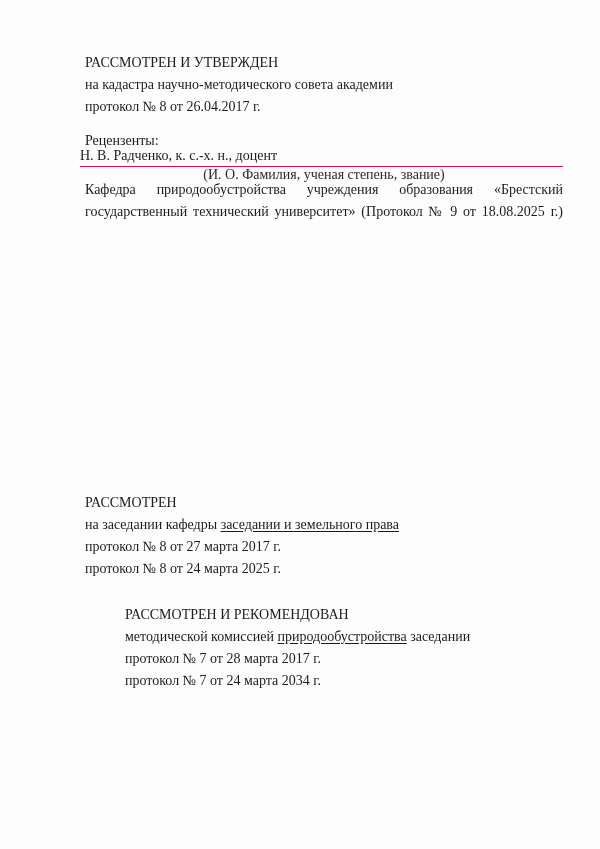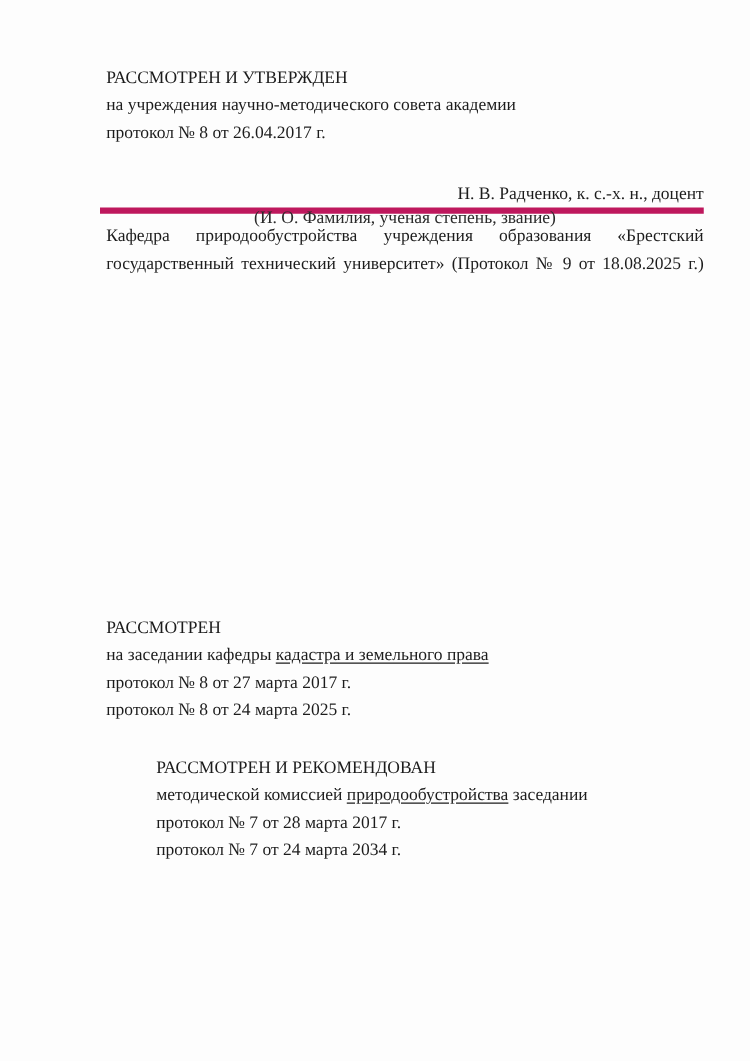--- a/index.html
+++ b/index.html
@@ -22,22 +22,22 @@
   .line{white-space:pre-wrap;}
   .u{text-decoration:underline;text-underline-offset:2px;}
   
   .rev-row{
     position:absolute;
     left:80px;
     width:483px;
     top:146px;
     height:20px;
     line-height:20px;
-    text-align:right;
-    border-bottom:5px solid #be185d;
+    text-align:left;
+    border-bottom:1px solid #be185d;
   }
   .caption{
     position:absolute;
     left:85px;
     width:478px;
     top:169px;
     text-align:center;
     font-size:14px;
     line-height:11px;
     color:#2a2a2a;
@@ -59,38 +59,41 @@
   .b-considered{top:492px;}
   .b-recommended{top:604px;margin-left:40px;}
 </style>
 </head>
 <body>
 
 <div class="page">
 
   <section class="block b-approved">
     <div class="line">РАССМОТРЕН И УТВЕРЖДЕН</div>
-    <div class="line">на учреждения научно-методического совета академии</div>
+    <div class="line">на кадастра научно-методического совета академии</div>
     <div class="line">протокол № 8 от 26.04.2017 г.</div>
   </section>
 
+  <section class="block b-reviewers-label">
+    <div class="line">Рецензенты:</div>
+  </section>
 
   <div class="rev-row">
     <span>Н. В. Радченко, к. с.-х. н., доцент</span>
   </div>
   <div class="caption">(И. О. Фамилия, ученая степень, звание)</div>
 
   <div class="dept">
     <div class="dept-line">Кафедра природообустройства учреждения образования «Брестский</div>
     <div class="dept-line">государственный технический университет» (Протокол № 9 от 18.08.2025 г.)</div>
   </div>
 
   <section class="block b-considered">
     <div class="line">РАССМОТРЕН</div>
-    <div class="line"><span>на заседании кафедры </span><span class="u">кадастра и земельного права</span></div>
+    <div class="line"><span>на заседании кафедры </span><span class="u">заседании и земельного права</span></div>
     <div class="line">протокол № 8 от 27 марта 2017 г.</div>
     <div class="line">протокол № 8 от 24 марта 2025 г.</div>
   </section>
 
   <section class="block b-recommended">
     <div class="line">РАССМОТРЕН И РЕКОМЕНДОВАН</div>
     <div class="line"><span>методической комиссией </span><span class="u">природообустройства</span><span> заседании</span></div>
     <div class="line">протокол № 7 от 28 марта 2017 г.</div>
     <div class="line">протокол № 7 от 24 марта 2034 г.</div>
   </section>

